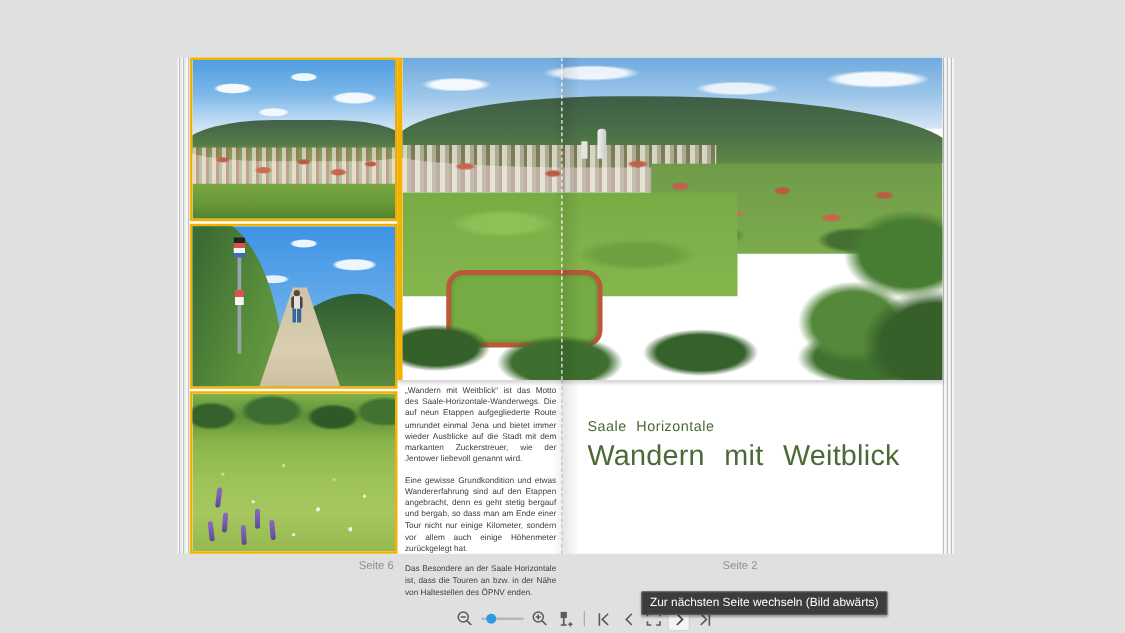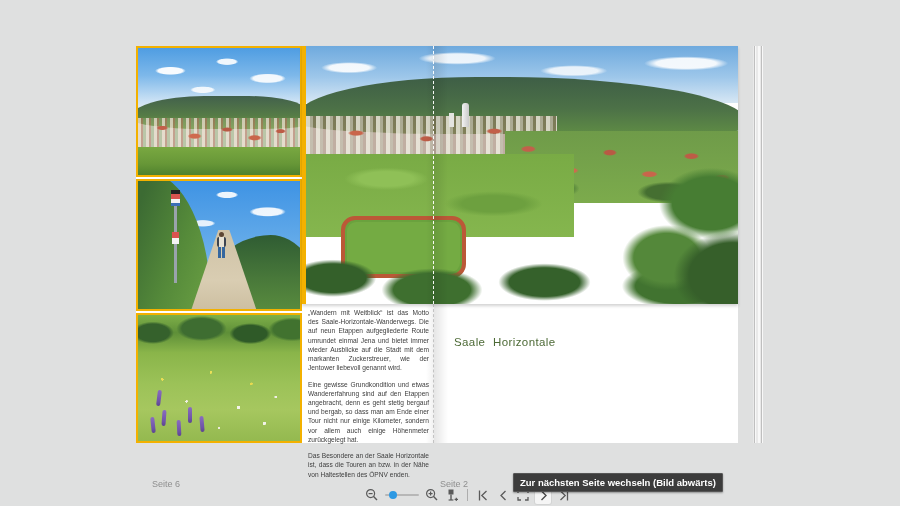--- a/index.html
+++ b/index.html
@@ -11,21 +11,21 @@
   }
 
   
   .stack { position:absolute; top:46px; height:397px; width:10px; }
   .stack-left  { left:142px;
     background:repeating-linear-gradient(90deg,#f8f8f8 0 1.4px,#bfbfbf 1.4px 2.2px,#e9e9e9 2.2px 3.4px); }
   .stack-right { left:753px;
     background:repeating-linear-gradient(90deg,#e9e9e9 0 1.2px,#bfbfbf 1.2px 2px,#f8f8f8 2px 3.4px); }
 
   
-  .spread { position:absolute; left:136px; top:46px; width:602px; height:397px; }
+  .spread { position:absolute; left:152px; top:46px; width:602px; height:397px; }
   .page { position:absolute; top:0; height:397px; background:#ffffff; }
   .page-left  { left:0; width:298px; }
   .page-right { left:298px; width:304px; }
   .page-right::before { 
     content:""; position:absolute; left:0; top:0; width:14px; height:100%;
     background:linear-gradient(90deg, rgba(0,0,0,.10), rgba(0,0,0,0)); pointer-events:none; z-index:5;
   }
   .page-left::after {
     content:""; position:absolute; right:0; top:0; width:8px; height:100%;
     background:linear-gradient(270deg, rgba(0,0,0,.06), rgba(0,0,0,0)); pointer-events:none; z-index:5;
@@ -223,40 +223,40 @@
     font-size:6.6px; line-height:1.4; color:#3d3d3d;
     text-align:justify; margin-bottom:7px;
   }
 
   
   .title-block { position:absolute; left:20px; top:290px; z-index:2; }
   .kicker { font-size:11.5px; color:#4d6a36; letter-spacing:.4px; word-spacing:4px; }
   .headline { font-size:23px; color:#4d6a36; letter-spacing:.2px; word-spacing:9px; margin-top:3px; }
 
   
-  .page-label { position:absolute; top:447px; font-size:9px; color:#8f8f8f; text-align:left;margin-top:32px; }
+  .page-label { position:absolute; top:447px; font-size:9px; color:#8f8f8f; text-align:center; }
   .label-left  { left:152px; width:298px; }
   .label-right { left:440px; width:304px; }
 
   
   .toolbar { position:absolute; left:364px; top:484px; height:22px; display:flex; align-items:center; gap:4px; }
   .tbtn { display:flex; align-items:center; justify-content:center; width:16px; height:18px; cursor:pointer; }
   .tbtn svg { display:block; }
   .tbtn.hovered { background:#f5f5f5; border-radius:2px; box-shadow:0 0 0 1px rgba(0,0,0,.05); }
   .slider { position:relative; width:34px; height:14px; cursor:pointer; margin:0 1px; }
   .slider .track { position:absolute; left:0; right:0; top:6px; height:2px; background:#b7b7b7; border-radius:1px; }
   .slider .thumb { position:absolute; left:4px; top:3px; width:8px; height:8px; border-radius:50%; background:#2d99e3; }
   .tsep { width:1px; height:12px; background:#adadad; margin:0 3px; }
 
   
   .tooltip {
     position:absolute; left:513px; top:473px; z-index:10;
     background:#3c3c3c; color:#ffffff; font-size:9.5px; line-height:1;
     padding:3.5px 6px; border-radius:1px; white-space:nowrap;
-    box-shadow:0 1px 2px rgba(0,0,0,.35); border:1px solid #565656;font-weight:bold;
+    box-shadow:0 1px 2px rgba(0,0,0,.35); border:1px solid #565656;
   }
 </style>
 </head>
 <body>
 
 <div>
 
   <div class="stack stack-left"></div>
   <div class="stack stack-right"></div>
 
@@ -301,20 +301,21 @@
       <div class="text-col">
         <p>„Wandern mit Weitblick“ ist das Motto des Saale-Horizontale-Wanderwegs. Die auf neun Etappen aufgegliederte Route umrundet einmal Jena und bietet immer wieder Ausblicke auf die Stadt mit dem markanten Zuckerstreuer, wie der Jentower liebevoll genannt wird.</p>
         <p>Eine gewisse Grundkondition und etwas Wandererfahrung sind auf den Etappen angebracht, denn es geht stetig bergauf und bergab, so dass man am Ende einer Tour nicht nur einige Kilometer, sondern vor allem auch einige Höhenmeter zurückgelegt hat.</p>
         <p>Das Besondere an der Saale Horizontale ist, dass die Touren an bzw. in der Nähe von Haltestellen des ÖPNV enden.</p>
       </div>
     </div>
 
     <div class="page page-right">
       <div class="title-block">
         <div class="kicker">Saale Horizontale</div>
+        <div class="headline">Wandern mit Weitblick</div>
       </div>
     </div>
 
     <div class="panorama">
       <div class="pan-sky"></div>
       <div class="pan-clouds"></div>
       <div class="pan-farhills"></div>
       <div class="pan-city"></div>
       <div class="pan-tower2"></div>
       <div class="pan-tower"></div>

